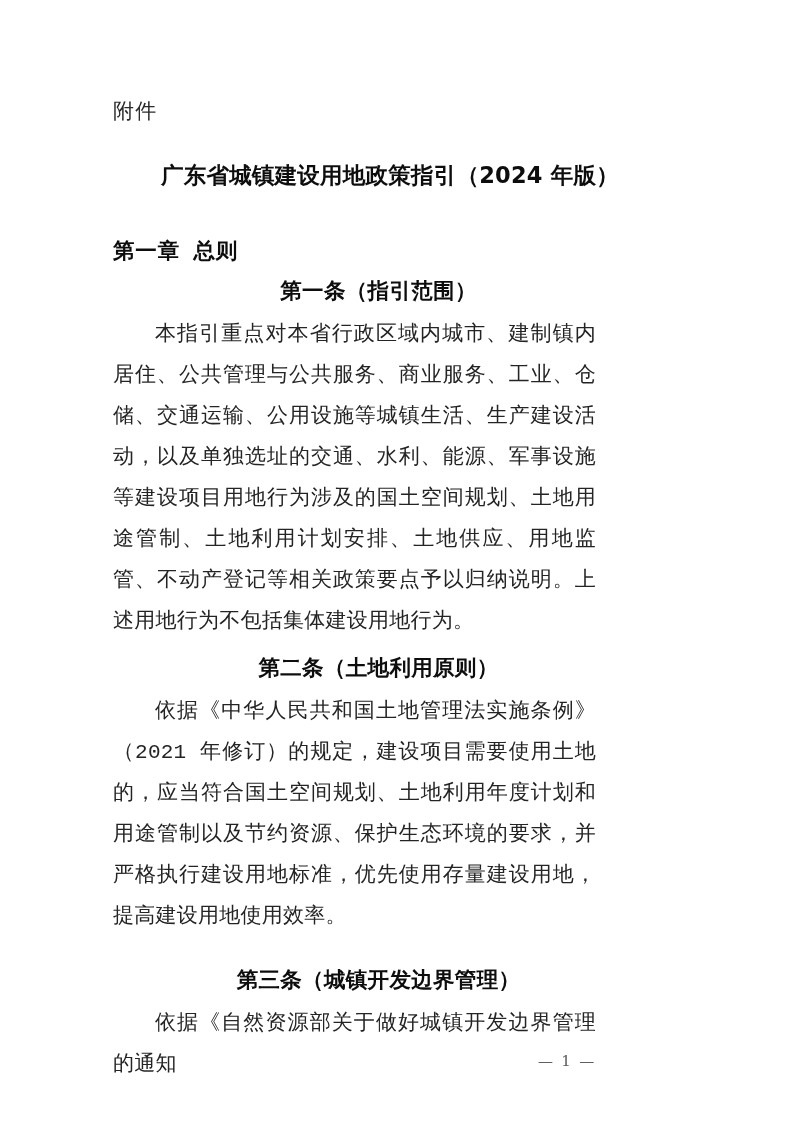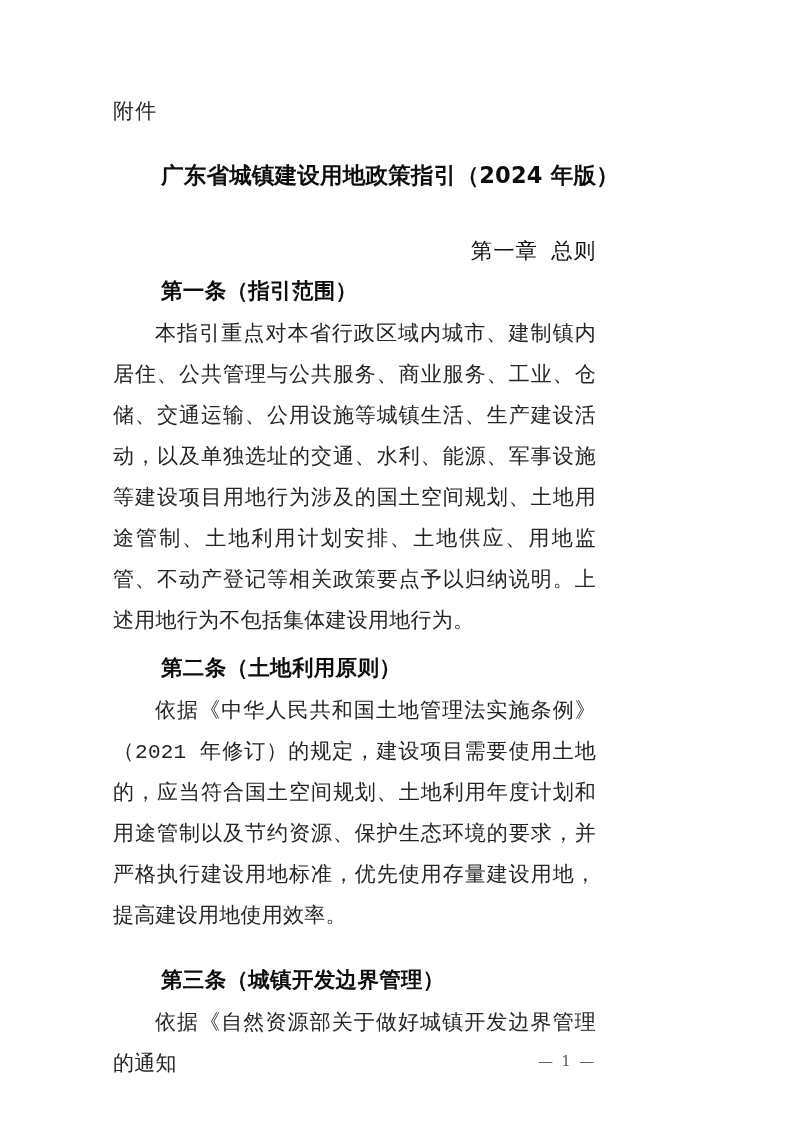--- a/index.html
+++ b/index.html
@@ -48,42 +48,43 @@
     line-height: 34px;
     letter-spacing: 0.01em;
     color: #0d0d0d;
     white-space: nowrap;
     text-align: right;
   }
 
   
   .chapter-heading {
     margin: 0;
-    text-align: right;
-    font-weight: 400;
+    text-align: left;
+    font-weight: 700;
     font-size: 21.5px;
     line-height: 34px;
     letter-spacing: 0.04em;
     color: #0d0d0d;
   }
   .chapter-heading .gap {
     display: inline-block;
     width: 0.62em;
   }
 
   
   .article-heading {
     margin: 0;
     padding-left: 48px;
     font-weight: 700;
     font-size: 21.5px;
     line-height: 34px;
     letter-spacing: 0.015em;
     color: #0d0d0d;
     white-space: nowrap;
+    text-align: center;
   }
 
   
   .body-para {
     margin: 0;
     font-size: 21px;
     line-height: 41px;
     letter-spacing: 0.012em;
     color: #242424;
     text-align: justify;

